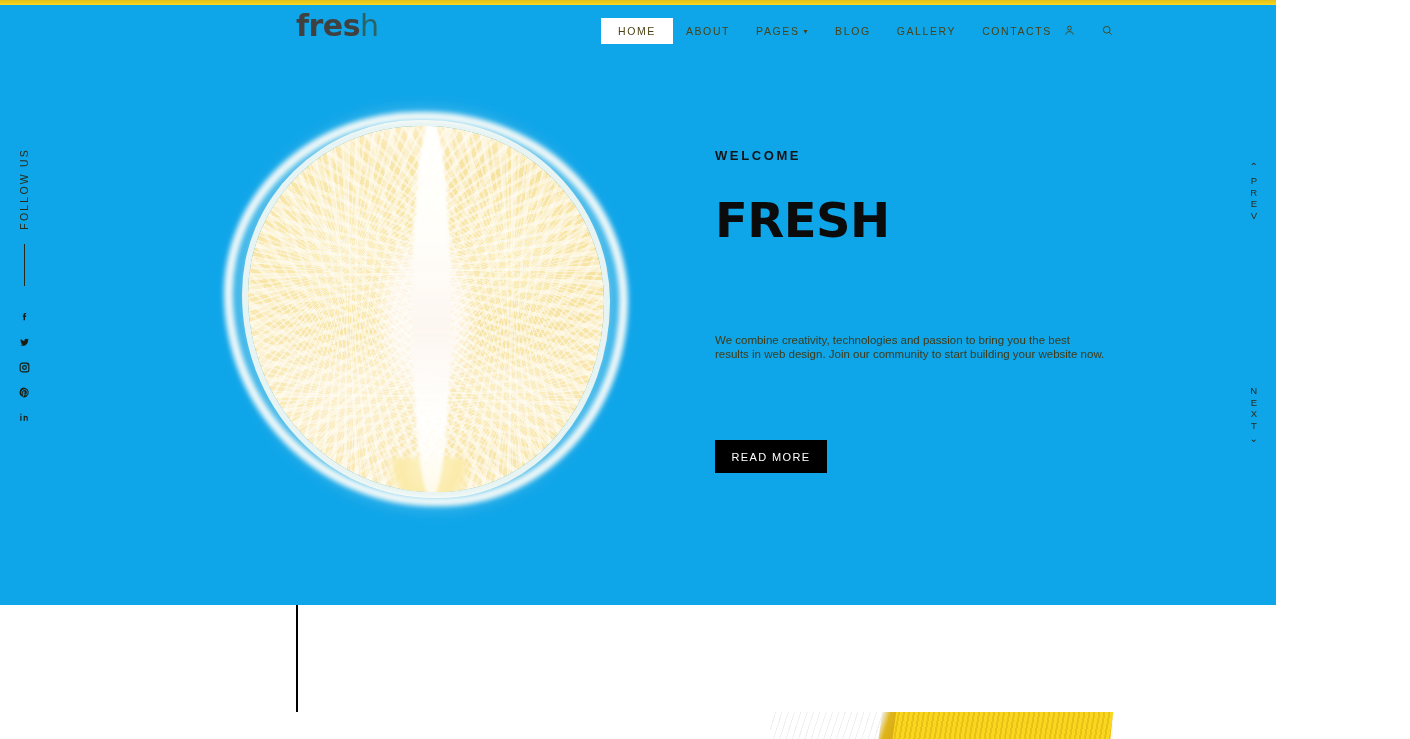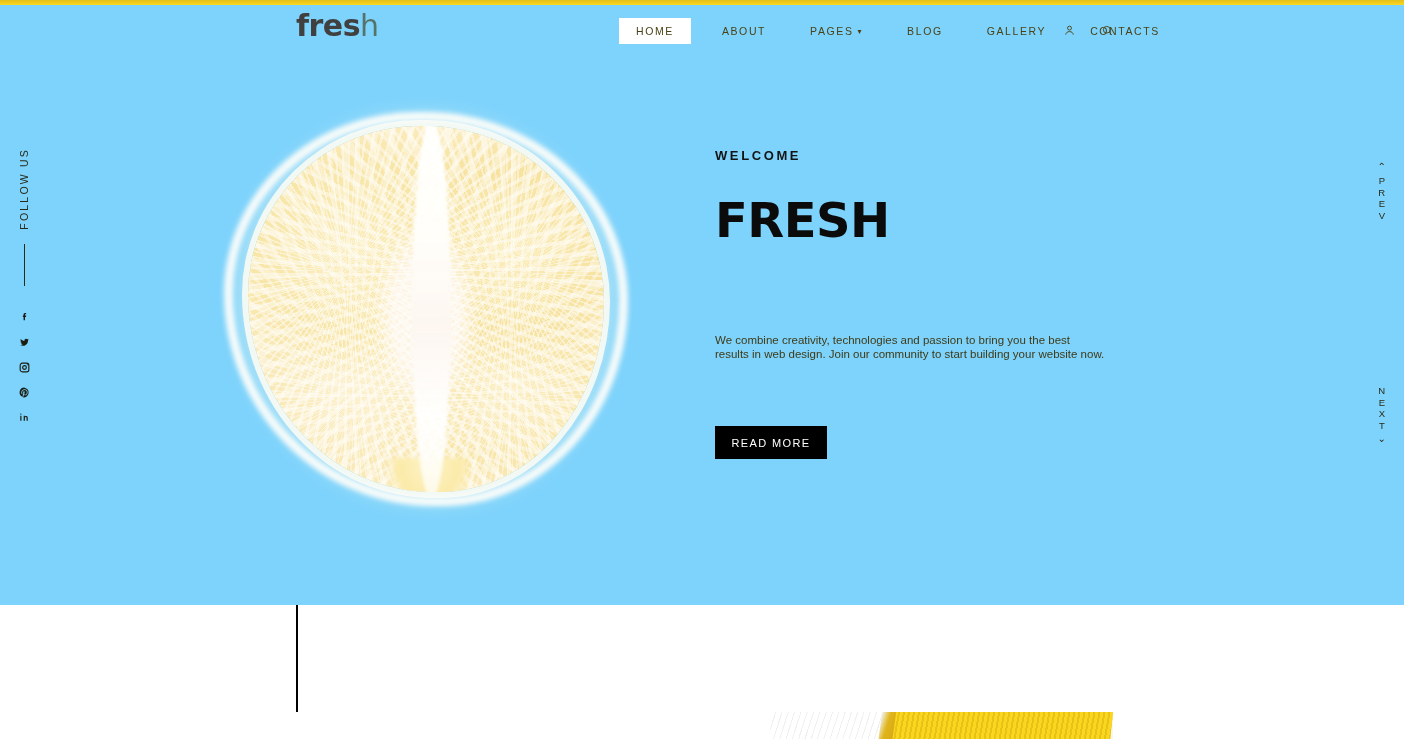--- a/index.html
+++ b/index.html
@@ -16,23 +16,23 @@
     width: 1410px;
     height: 739px;
     background: #ffffff;
     overflow: hidden;
   }
 
   
   .hero {
     position: absolute;
     left: 0; top: 0;
-    width: 1404px;
+    width: 1276px;
     height: 605px;
-    background: #7dd3fc;
+    background: #0ea5e9;
     overflow: hidden;
   }
   .hero-topband {
     position: absolute;
     left: 0; top: 0;
     width: 1410px; height: 5px;
     background: linear-gradient(to bottom, #e3c117 0%, #ecc91b 40%, #fbd81f 100%);
   }
 
   
@@ -78,21 +78,20 @@
     align-items: center;
     height: 26px;
     padding: 0 13px;
     font-size: 10.5px;
     letter-spacing: 1.6px;
     color: #4a4215;
     font-weight: 500;
     cursor: pointer;
     white-space: nowrap;
     text-transform: uppercase;
-    margin-left: 18px;
   }
   .nav-item.active {
     background: #ffffff;
     color: #4a4215;
     padding: 0 17px;
     height: 26px;
   }
   .nav-item .caret {
     margin-left: 4px;
     font-size: 8px;
@@ -254,21 +253,21 @@
     font-weight: bold;
     letter-spacing: -0.5px;
     color: #0b0b0b;
     margin-bottom: 42px;
   }
   .hero-desc {
     font-size: 11.5px;
     line-height: 14px;
     color: #3f3a17;
     max-width: 392px;
-    margin-bottom: 26px;
+    margin-bottom: 40px;
   }
   .read-more {
     display: inline-flex;
     align-items: center;
     justify-content: center;
     width: 112px;
     height: 33px;
     background: #000000;
     color: #ffffff;
     font-size: 11px;

